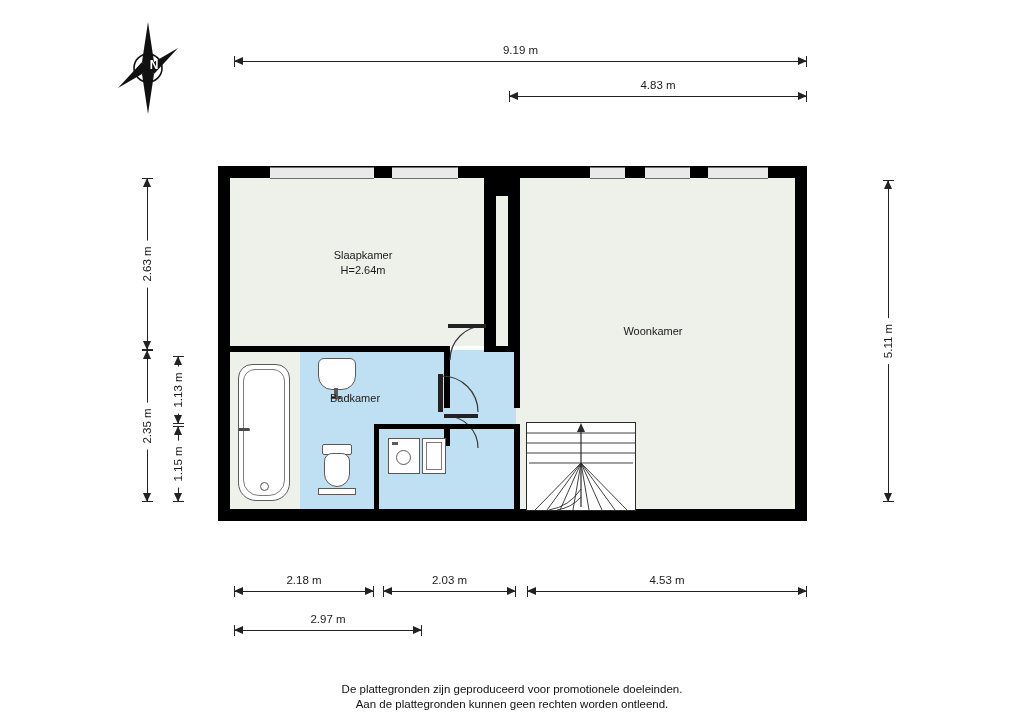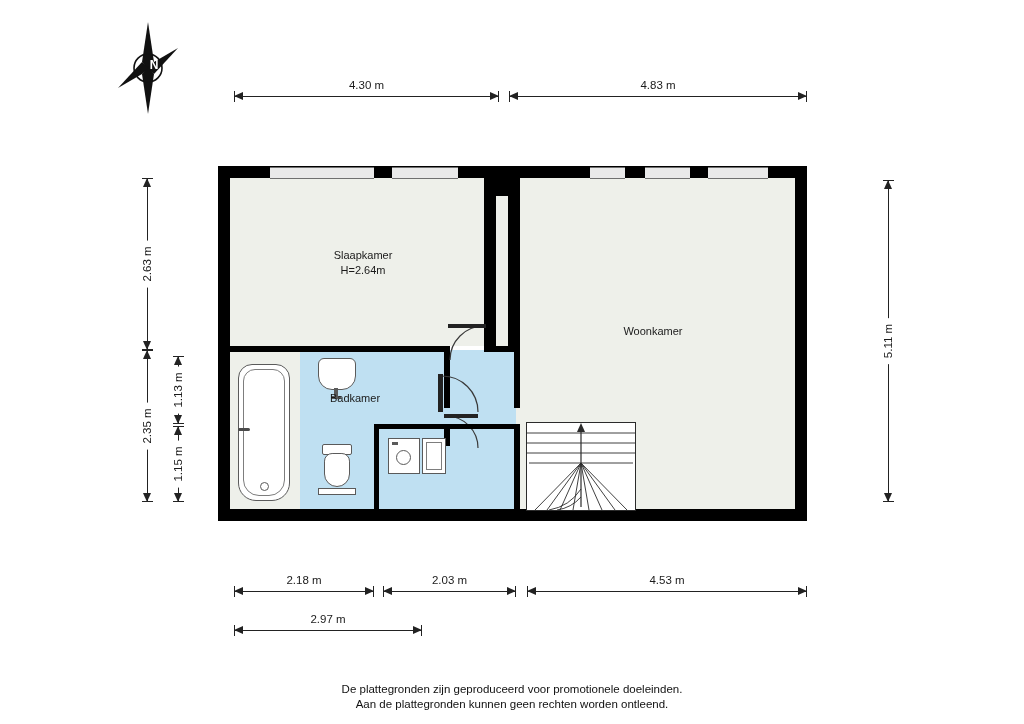--- a/index.html
+++ b/index.html
@@ -75,29 +75,29 @@
     <svg width="72" height="100" viewBox="0 0 72 100">
       <polygon points="36,4 30,44 36,52 42,44" fill="#111"></polygon>
       <polygon points="36,96 30,56 36,48 42,56" fill="#111"></polygon>
       <polygon points="6,70 30,44 36,50 30,56" fill="#111"></polygon>
       <polygon points="66,30 42,56 36,50 42,44" fill="#111"></polygon>
       <circle cx="36" cy="50" r="14" fill="none" stroke="#111" stroke-width="1.6"></circle>
     </svg>
     <div class="abs" style="left:30px;top:40px;width:24px;text-align:center;font-size:12px;font-weight:bold;color:#fff;">N</div>
   </div>
 
-
-  <div class="dim-h" style="left:234px;top:88px;width:265px;">
-    <div class="line"></div>
-      <div class="arr-l"></div>
-      <div class="arr-r"></div>
-    <div class="cap-l"></div>
-      <div class="cap-r"></div>
-    <div class="lbl"><span>4.30 m</span></div>
-  </div>
+  <div class="dim-h" style="left:234px;top:53px;width:573px;">
+    <div class="line"></div>
+      <div class="arr-l"></div>
+      <div class="arr-r"></div>
+    <div class="cap-l"></div>
+      <div class="cap-r"></div>
+    <div class="lbl"><span>9.19 m</span></div>
+  </div>
+
 
   <div class="dim-h" style="left:509px;top:88px;width:298px;">
     <div class="line"></div>
       <div class="arr-l"></div>
       <div class="arr-r"></div>
     <div class="cap-l"></div>
       <div class="cap-r"></div>
     <div class="lbl"><span>4.83 m</span></div>
   </div>
 

